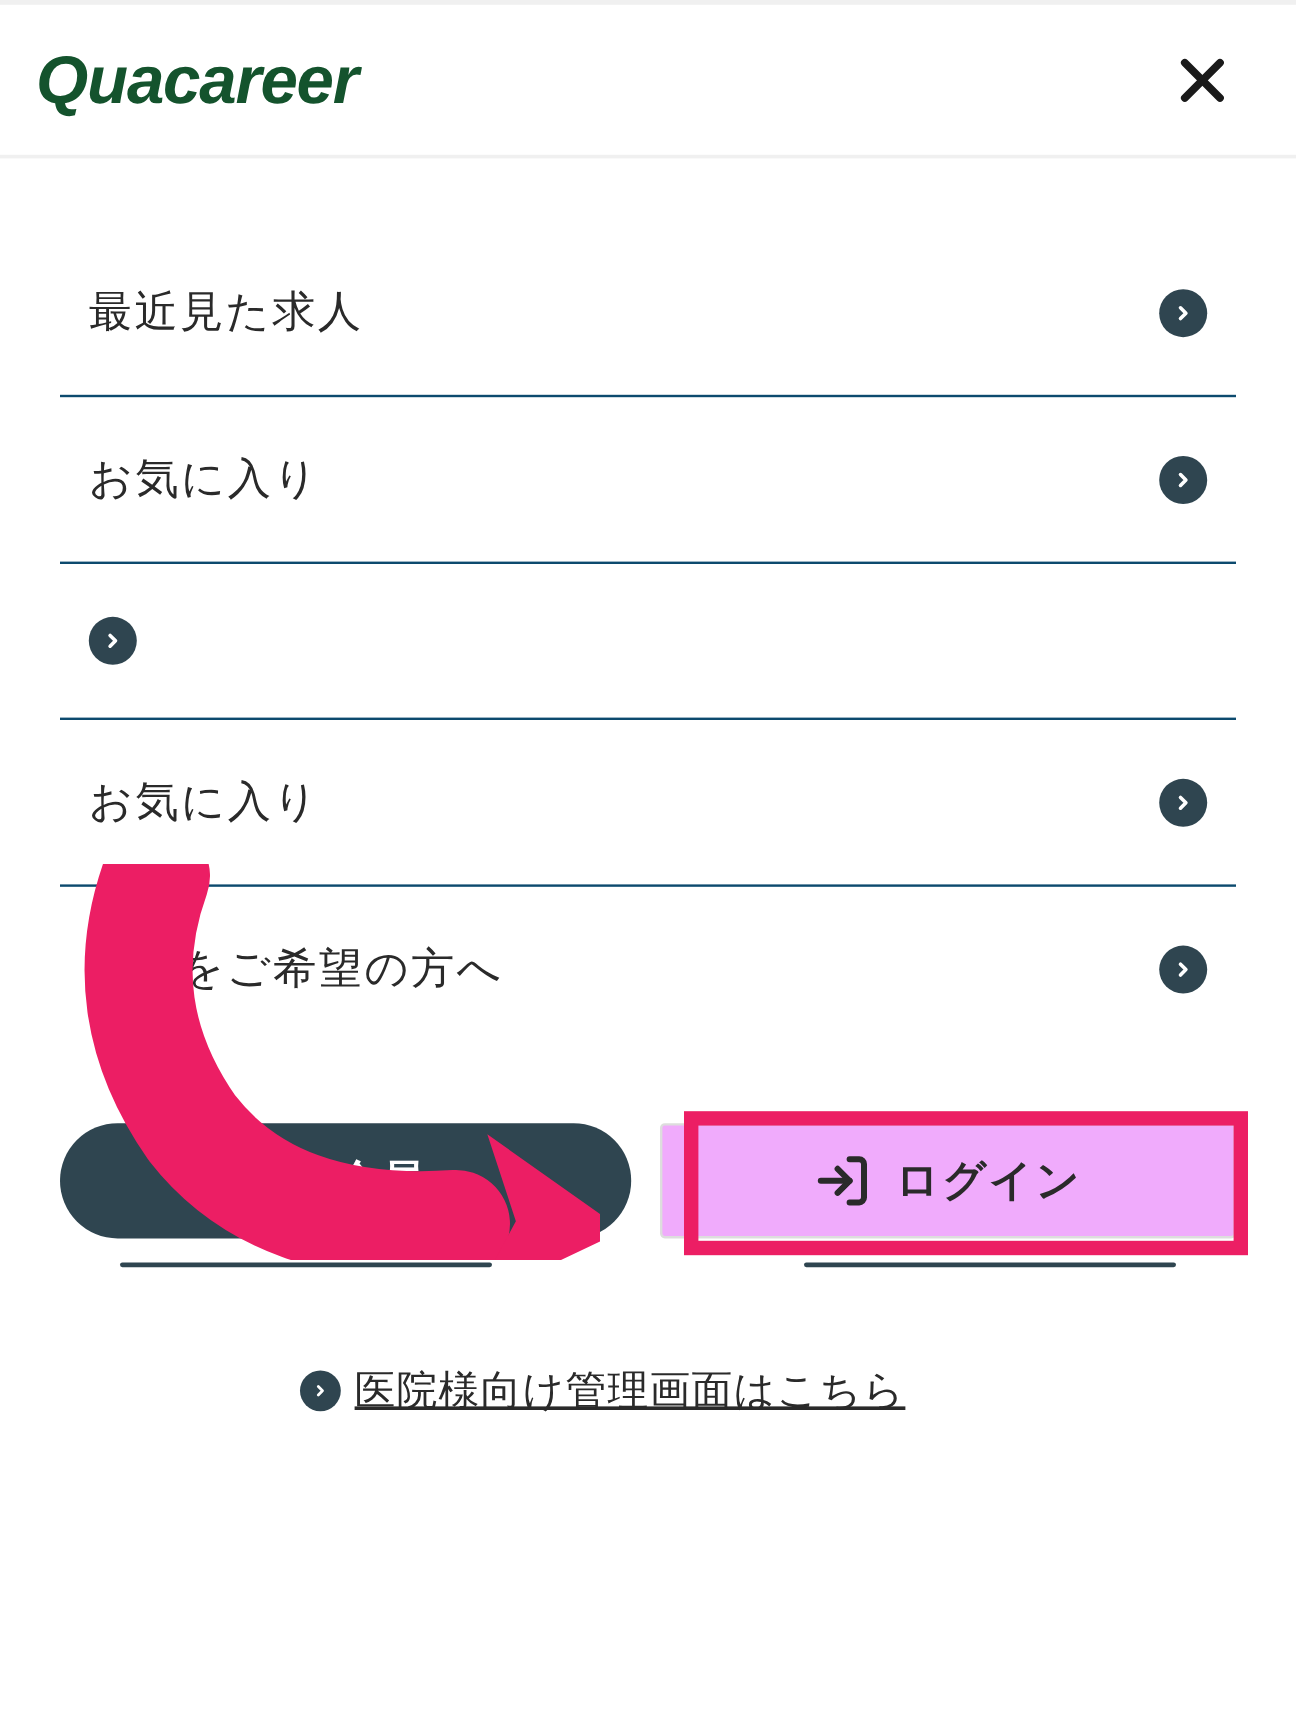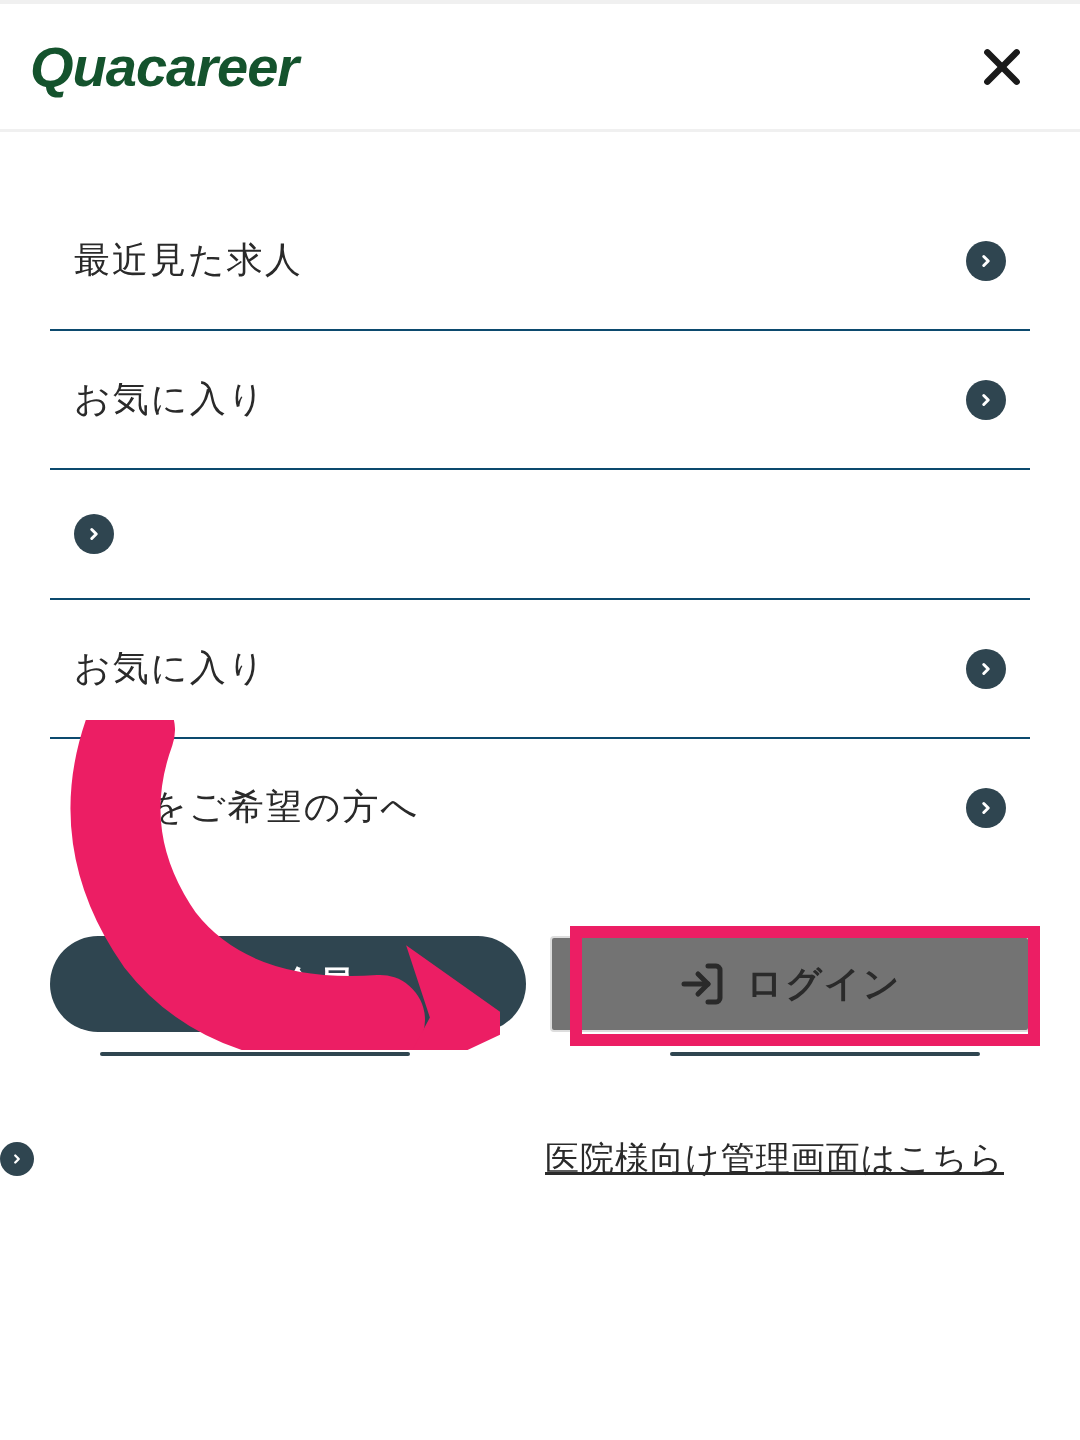--- a/index.html
+++ b/index.html
@@ -100,21 +100,21 @@
       background: #2f4550;
       color: #ffffff;
       border-radius: 60px;
       border: none;
     }
     .btn-register svg {
       width: 40px;
       height: 40px;
     }
     .btn-login {
-      background: #737373;
+      background: #f0abfc;
       color: #2a2a2a;
       border: 2px solid #dddddd;
       border-radius: 4px;
     }
     .btn-login svg {
       width: 48px;
       height: 48px;
     }
     .highlight-box {
       position: absolute;
@@ -138,21 +138,21 @@
     .underline-left {
       width: 310px;
     }
     .underline-right {
       width: 310px;
       margin-left: auto;
     }
     .footer-link {
       display: flex;
       align-items: center;
-      justify-content: space-between;
+      justify-content: center;
       gap: 12px;
       padding: 80px 76px 0 0;
     }
     .footer-chevron {
       width: 34px;
       height: 34px;
       border-radius: 50%;
       background: #2f4550;
       display: flex;
       align-items: center;

